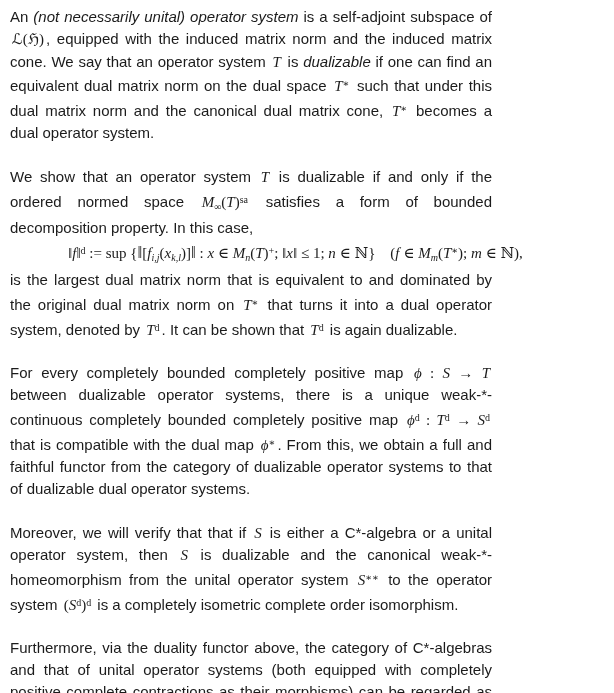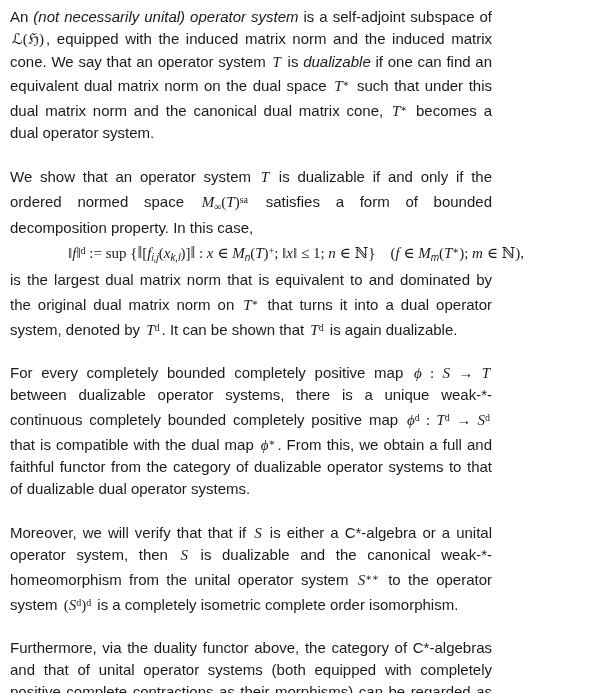--- a/index.html
+++ b/index.html
@@ -38,21 +38,21 @@
     font-style: normal;
   }
   .mg { margin: 0 2px; }
   .msup {
     font-family: "Liberation Serif", "DejaVu Serif", serif;
     font-style: normal;
     font-size: 10px;
     vertical-align: 4.5px;
   }
   .msub {
-    font-family: Liberation Sans, sans-serif;
+    font-family: Liberation Serif, serif;
     font-style: italic;
     font-size: 10px;
     vertical-align: -2.5px;
   }
   .msubr {
     font-family: "Liberation Serif", "DejaVu Serif", "DejaVu Sans", serif;
     font-style: normal;
     font-size: 10px;
     vertical-align: -2.5px;
   }

